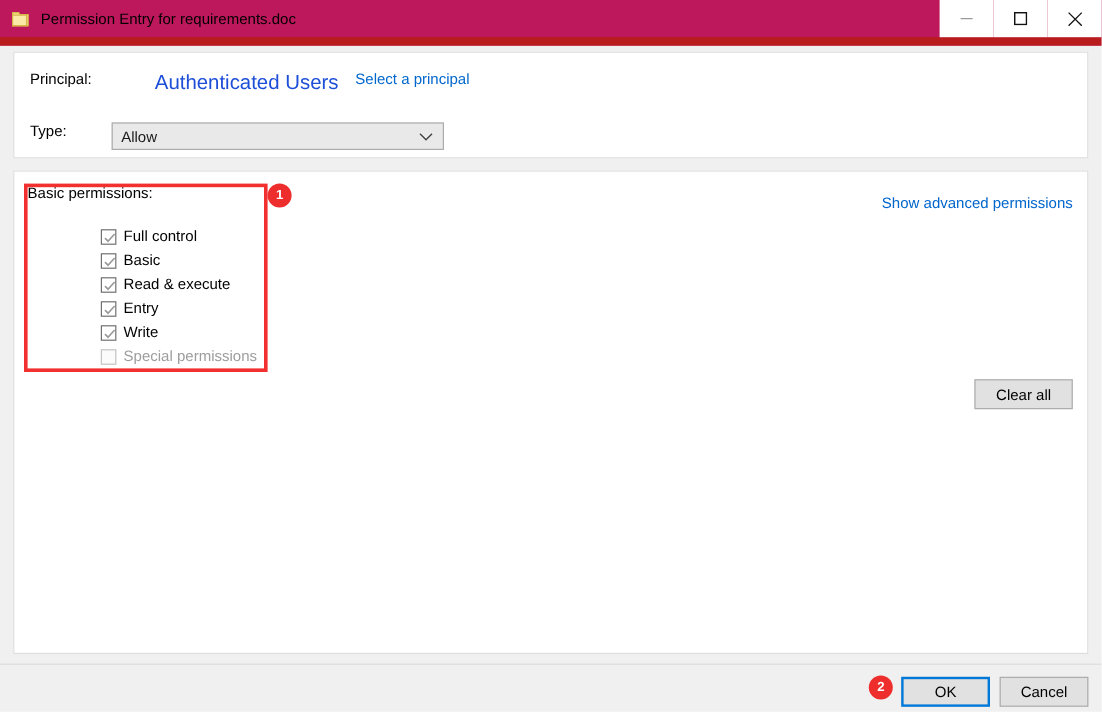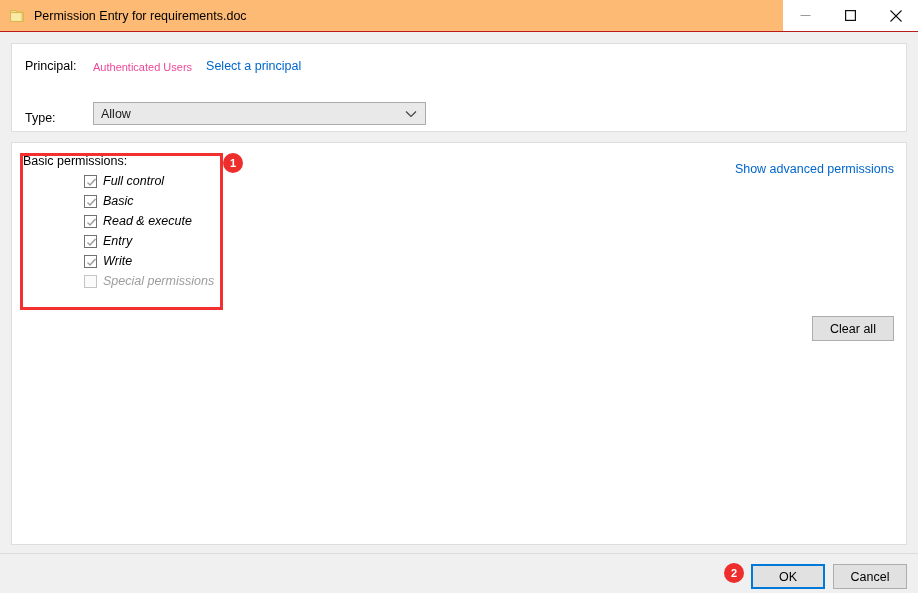--- a/index.html
+++ b/index.html
@@ -13,25 +13,25 @@
     font-family: "Liberation Sans", sans-serif;
     font-size: 12.5px;
     color: #000000;
     overflow: hidden;
     position: relative;
   }
 
   
   #titlebar {
     height: 31px;
-    background: #fdba74;
-    display: flex;
-    align-items: center;
-    position: relative;
-    border-bottom: 1px solid #b91c1c;
+    background: #be185d;
+    display: flex;
+    align-items: center;
+    position: relative;
+    border-bottom: 7px solid #b91c1c;
   }
   #title-icon {
     width: 16px;
     height: 16px;
     margin-left: 9px;
     margin-right: 9px;
     flex: 0 0 auto;
     position: relative;
   }
   #title-text {
@@ -74,44 +74,45 @@
     top: 142px;
     width: 896px;
     height: 403px;
     padding-left: 18px;
   }
 
   
   .field-row {
     position: absolute;
     display: flex;
-    align-items: flex-end;
+    align-items: flex-start;
   }
   #row-principal { left: 13px; top: 15px; }
   #row-type { left: 13px; top: 58px; }
 
   .field-label {
     width: 68px;
     flex: 0 0 auto;
     font-size: 12.5px;
     color: #000000;
   }
   #principal-value {
-    font-size: 11px;
-    color: #ec4899;
+    font-size: 17px;
+    color: #1d4ed8;
     margin-right: 14px;
+    margin-left: 36px;
   }
   #select-principal-link {
     font-size: 12.5px;
     color: #0066cc;
     text-decoration: none;
     cursor: pointer;
   }
   #type-select {
-    width: 333px;
+    width: 277px;
     height: 23px;
     box-sizing: border-box;
     background: #e9e9e9;
     border: 1px solid #acacac;
     display: flex;
     align-items: center;
     position: relative;
     padding-left: 7px;
     font-size: 12.5px;
     color: #1a1a1a;
@@ -129,22 +130,21 @@
   #basic-permissions-label {
     position: absolute;
     left: 11px;
     top: 11px;
     font-size: 12.5px;
     color: #000000;
   }
   #perm-list {
     position: absolute;
     left: 72px;
-    top: 28px;
-    font-style: italic;
+    top: 44px;
   }
   .perm-row {
     display: flex;
     align-items: center;
     height: 20px;
     margin-bottom: 0px;
   }
   .cbox {
     width: 13px;
     height: 13px;

